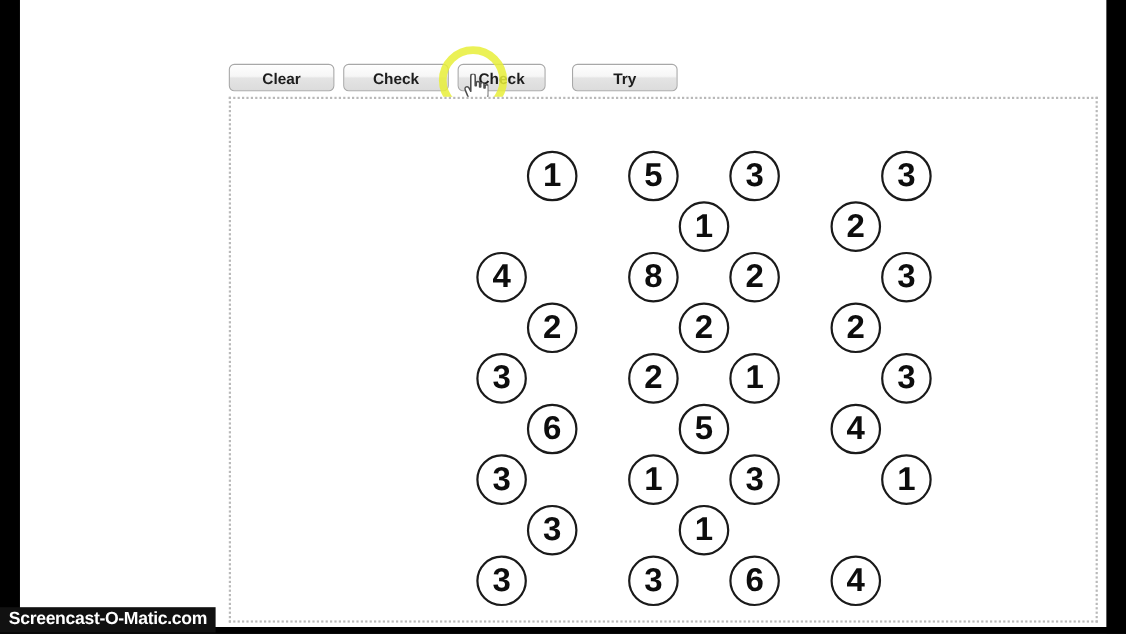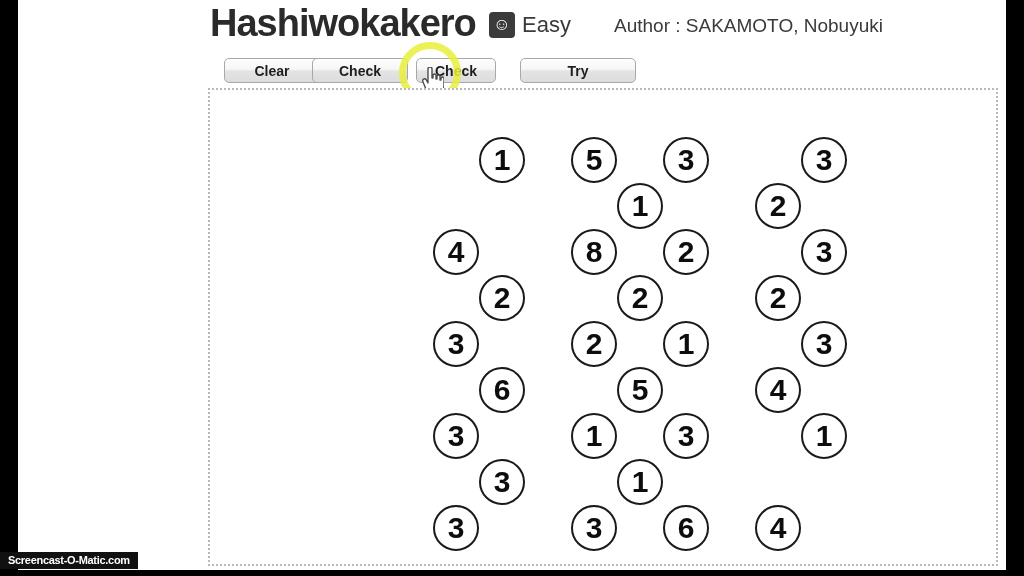--- a/index.html
+++ b/index.html
@@ -102,24 +102,24 @@
     background: linear-gradient(to bottom, #fefefe 0%, #f6f6f6 45%, #e4e4e4 52%, #dcdcdc 100%);
     box-shadow: 0 1px 0 rgba(255,255,255,0.9) inset;
     color: #1d1d1d;
     font-size: 14px;
     font-weight: bold;
     line-height: 25px;
     text-align: center;
     cursor: default;
     box-sizing: border-box;
   }
-  .btn-0 { left: 16px;   width: 96px; }
+  .btn-0 { left: 0px;   width: 96px; }
   .btn-1 { left: 104px; width: 96px; }
   .btn-2 { left: 208px; width: 80px; }
-  .btn-3 { left: 312px; width: 116px; }
+  .btn-3 { left: 312px; width: 96px; }
 
   
   #click-highlight {
     position: absolute;
     left: 381px;
     top: 42px;
     width: 62px;
     height: 62px;
     border: 7px solid #e8ee38;
     border-radius: 50%;
@@ -177,21 +177,21 @@
   }
 
   
   #watermark {
     position: absolute;
     left: 0px;
     top: 552px;
     padding: 2px 8px 3px 8px;
     background: #111111;
     color: #ffffff;
-    font-size: 11px;
+    font-size: 16px;
     font-weight: bold;
     letter-spacing: -0.3px;
     white-space: nowrap;
     font-family: "Liberation Sans", sans-serif;
   }
 
   
   #left-gutter {
     position: absolute;
     left: 0; top: 0;
@@ -214,29 +214,20 @@
     background: #000000;
   }
 </style>
 </head>
 <body>
 
 <div id="screen">
 
   <div id="page">
 
-    <div id="header">
-      <div id="title">Hashiwokakero</div>
-
-      <div id="level-badge">☺</div>
-
-      <div id="level-label">Easy</div>
-
-      <div id="author">Author : SAKAMOTO, Nobuyuki</div>
-    </div>
 
     <div id="toolbar">
       <div class="btn btn-0">Clear</div>
       <div class="btn btn-1">Check</div>
       <div class="btn btn-2">Check</div>
       <div class="btn btn-3">Try</div>
     </div>
 
     <div id="click-highlight"></div>
 

